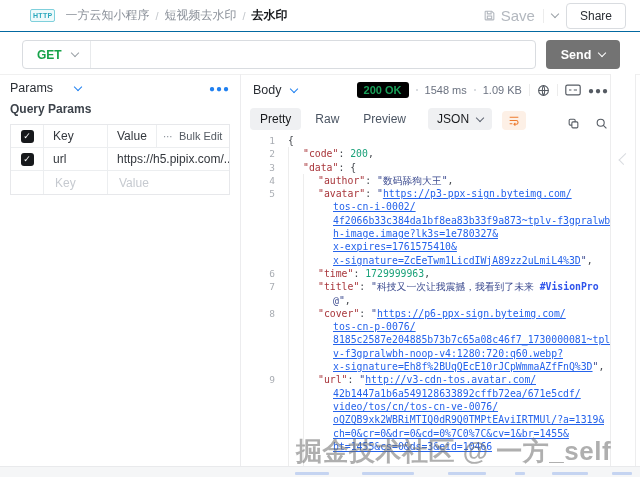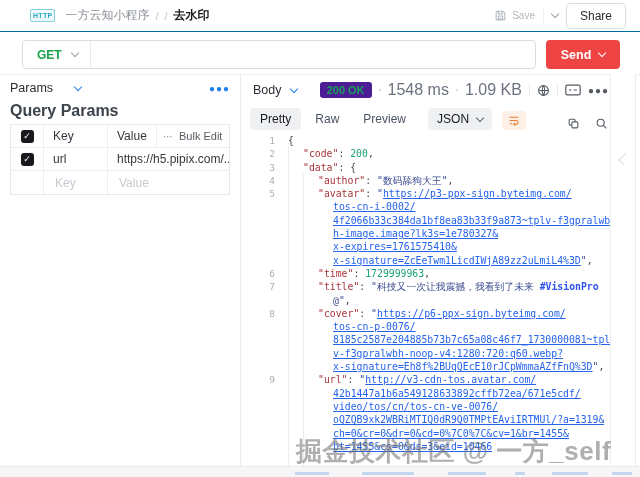--- a/index.html
+++ b/index.html
@@ -8,47 +8,47 @@
   
   .topbar{position:absolute;left:0;top:0;width:640px;height:32px;border-bottom:1px solid #0369a1;
           display:flex;align-items:center;padding:0 14px;box-sizing:border-box;}
   .http-badge{color:#2ba8bd;font-weight:bold;font-size:7px;border:1px solid #7fd0dc;border-radius:2px;
               padding:2px 2px;margin-left:16px;letter-spacing:.3px;background:#eefafb;}
   .crumbs{display:flex;align-items:center;gap:6px;margin-left:10px;font-size:12px;color:#8a9099;}
   .crumb{cursor:default;}
   .crumb.current{color:#17191c;font-weight:bold;}
   .crumb-sep{color:#c3c7cc;font-size:11px;}
   .topbar-right{margin-left:auto;display:flex;align-items:center;gap:8px;}
-  .save-group{display:flex;align-items:center;gap:5px;color:#b3b8bf;font-size:10px;}
+  .save-group{display:flex;align-items:center;gap:5px;color:#b3b8bf;font-size:15px;}
   .tb-divider{width:1px;height:14px;background:#ececec;}
   .chev{display:inline-block;width:5px;height:5px;border-right:1.4px solid #9aa0a6;
         border-bottom:1.4px solid #9aa0a6;transform:rotate(45deg);margin-top:-3px;}
   .chev.blue{border-color:#2080f0;}
   .chev.white{border-color:#fff;}
   .chev.dark{border-color:#5f6672;}
   .share-btn{border:1px solid #d9dce0;border-radius:4px;background:#fff;font-size:12px;color:#2a2e34;
              padding:5px 13px;font-family:inherit;}
   
   .url-box{position:absolute;left:22px;top:40px;width:514px;height:29px;border:1px solid #d9dce0;
            border-radius:4px;display:flex;align-items:center;box-sizing:border-box;background:#fff;}
   .method{display:flex;align-items:center;gap:10px;padding:0 12px 0 14px;background:none;border:none;
           color:#17a34a;font-weight:bold;font-size:12px;font-family:inherit;}
   .url-divider{width:1px;height:27px;background:#e8eaec;}
   .url-input{flex:1;border:none;outline:none;font-size:12px;color:#202124;padding:0 10px;
              font-family:inherit;background:transparent;}
-  .send-btn{position:absolute;left:546px;top:40px;width:74px;height:29px;background:#ef4444;border:none;
+  .send-btn{position:absolute;left:546px;top:40px;width:74px;height:29px;background:#737373;border:none;
             border-radius:4px;color:#fff;font-weight:bold;font-size:12.5px;display:flex;align-items:center;
             justify-content:center;gap:8px;font-family:inherit;}
   .main-split{position:absolute;left:0;top:74px;width:640px;height:392px;border-top:1px solid #f0f0f0;}
   .v-divider{position:absolute;left:240px;top:74px;width:1px;height:392px;background:#ececee;}
   
   .params-row{position:absolute;left:10px;top:81px;width:220px;display:flex;align-items:center;gap:22px;}
   .params-label{font-size:12.5px;color:#2a2e34;font-weight:500;}
   .dots{margin-left:auto;color:#2080f0;font-weight:bold;font-size:10px;letter-spacing:1px;}
-  .qp-title{position:absolute;left:10px;top:102px;font-size:16px;font-weight:600;color:#3d434b;}
+  .qp-title{position:absolute;left:10px;top:102px;font-size:12px;font-weight:600;color:#3d434b;}
   .param-table{position:absolute;left:10px;top:124px;width:220px;border:1px solid #e7e8eb;
                box-sizing:border-box;font-size:12px;}
   .pt-row{display:flex;height:23px;align-items:center;border-bottom:1px solid #eceef0;box-sizing:border-box;}
   .pt-row:last-child{border-bottom:none;}
   .cell-check{width:32px;display:flex;justify-content:center;align-items:center;align-self:stretch;
               border-right:1px solid #eceef0;}
   .cell-key{width:64px;padding-left:9px;align-self:stretch;display:flex;align-items:center;
             border-right:1px solid #eceef0;color:#33373d;box-sizing:border-box;}
   .cell-value{flex:1;padding-left:9px;display:flex;align-items:center;color:#33373d;overflow:hidden;
               white-space:nowrap;align-self:stretch;}
@@ -56,23 +56,23 @@
              padding-left:6px;color:#555b63;font-size:11px;box-sizing:border-box;}
   .bulk-dots{color:#8a9099;letter-spacing:1px;font-size:10px;}
   .checkbox{width:13px;height:13px;border-radius:3px;background:#17191c;color:#fff;font-size:9px;
             display:flex;align-items:center;justify-content:center;line-height:1;}
   .ph-input{border:none;outline:none;width:100%;font-size:12px;font-family:inherit;background:transparent;}
   .ph-input::placeholder{color:#c6cad0;}
   
   .resp-head{position:absolute;left:253px;top:80px;width:356px;height:20px;display:flex;align-items:center;}
   .body-label{font-size:12.5px;color:#2a2e34;font-weight:500;margin-right:9px;}
   .resp-meta{margin-left:auto;display:flex;align-items:center;gap:7px;}
-  .status-badge{background:#4c1d95;color:#18a058;font-weight:bold;font-size:11px;border-radius:3px;
+  .status-badge{background:#000000;color:#18a058;font-weight:bold;font-size:11px;border-radius:3px;
                 padding:2px 7px;}
-  .meta-text{font-size:16px;color:#6b7280;}
+  .meta-text{font-size:11px;color:#6b7280;}
   .meta-dot{width:2px;height:2px;border-radius:50%;background:#cdd1d6;}
   .meta-sep{width:1px;height:12px;background:#ececec;}
   .icon-btn{display:flex;align-items:center;justify-content:center;background:none;border:none;padding:0;
             color:#555b63;}
   .gray-dots{color:#555b63;font-weight:bold;font-size:10px;letter-spacing:1px;}
   .resp-tabs{position:absolute;left:250px;top:106px;width:358px;height:24px;display:flex;align-items:flex-end;}
   .vtab{background:none;border:none;font-size:12px;color:#4b5563;padding:4px 10px;border-radius:4px;
         font-family:inherit;margin-right:4px;}
   .vtab.active{background:#eff0f2;color:#17191c;font-weight:500;}
   .json-pill{display:flex;align-items:center;gap:8px;background:#eff0f2;border:none;border-radius:4px;
@@ -109,20 +109,21 @@
 </head>
 <body>
 
 <div class="app">
 
   <header class="topbar">
     <span class="http-badge">HTTP</span>
     <nav class="crumbs">
       <span class="crumb">一方云知小程序</span>
       <span class="crumb-sep">/</span>
+      <span class="crumb">短视频去水印</span>
       <span class="crumb-sep">/</span>
       <span class="crumb current">去水印</span>
     </nav>
     <div class="topbar-right">
       <span class="save-group">
         <span>
           <svg width="13" height="13" viewBox="0 0 24 24" fill="none" stroke="#b3b8bf" stroke-width="2">
             <path d="M5 4h11l4 4v11a1 1 0 0 1-1 1H5a1 1 0 0 1-1-1V5a1 1 0 0 1 1-1z"></path>
             <path d="M8 4v5h7V4"></path>
               <rect x="8" y="13" width="8" height="5"></rect>

